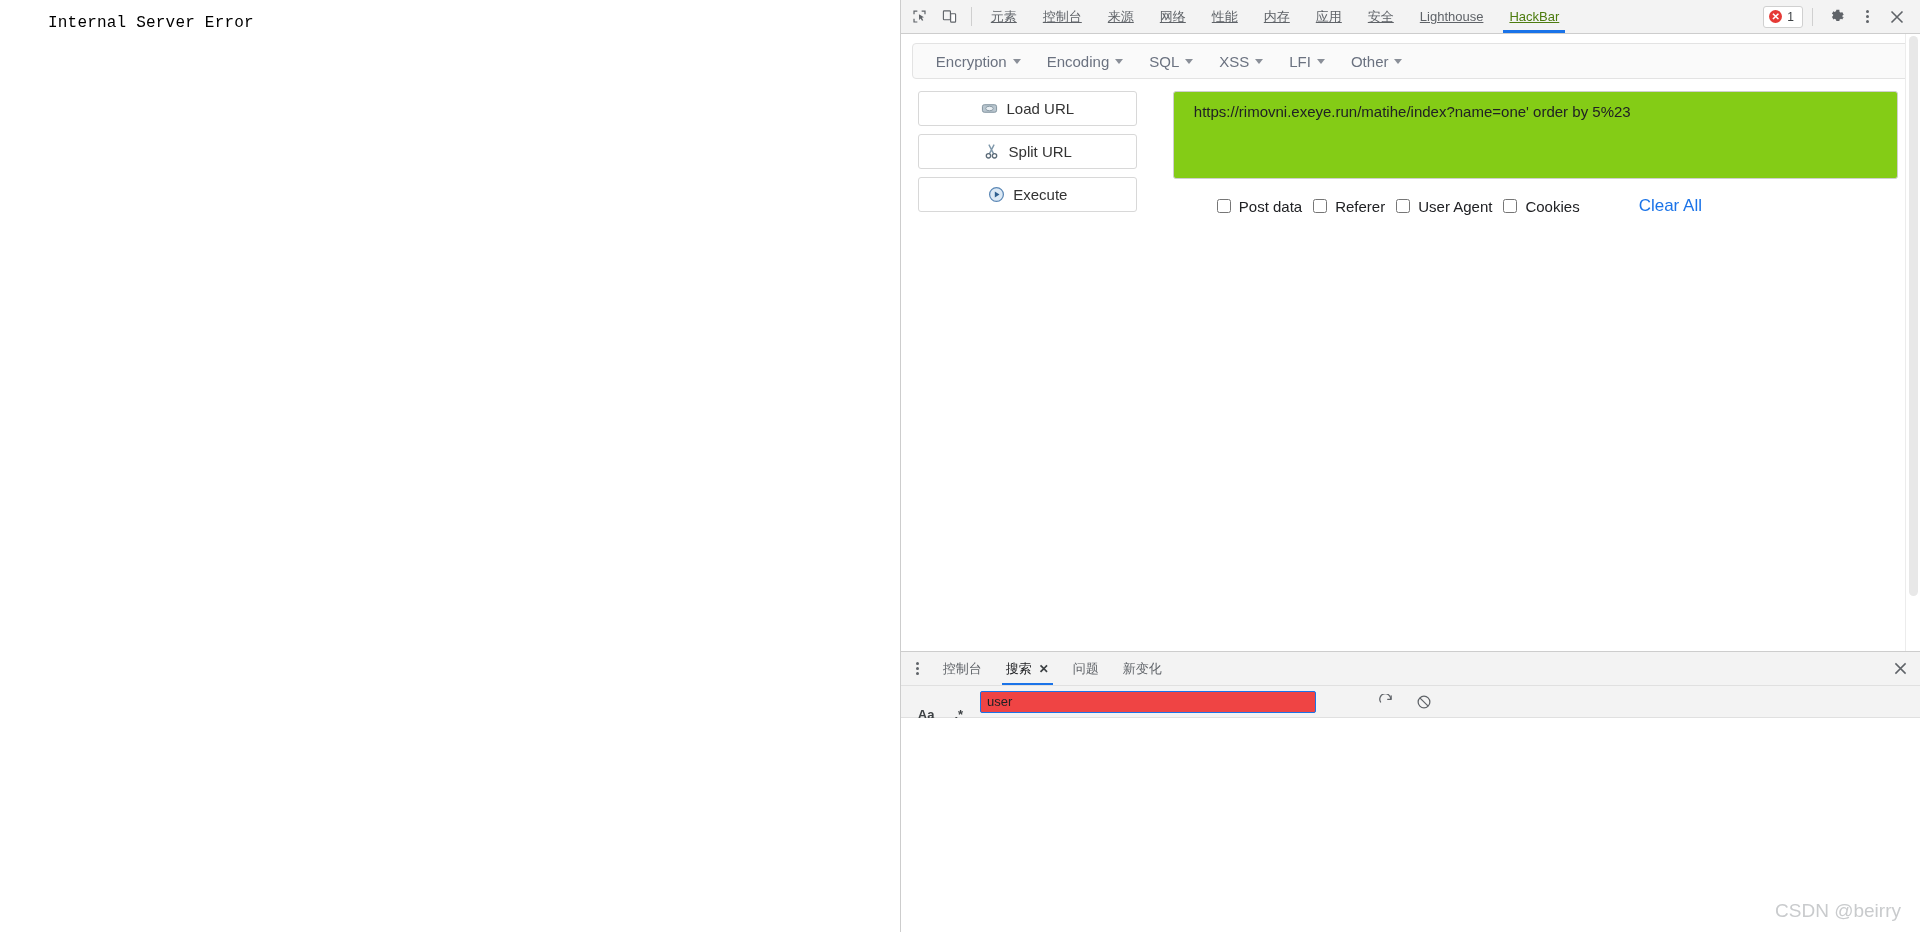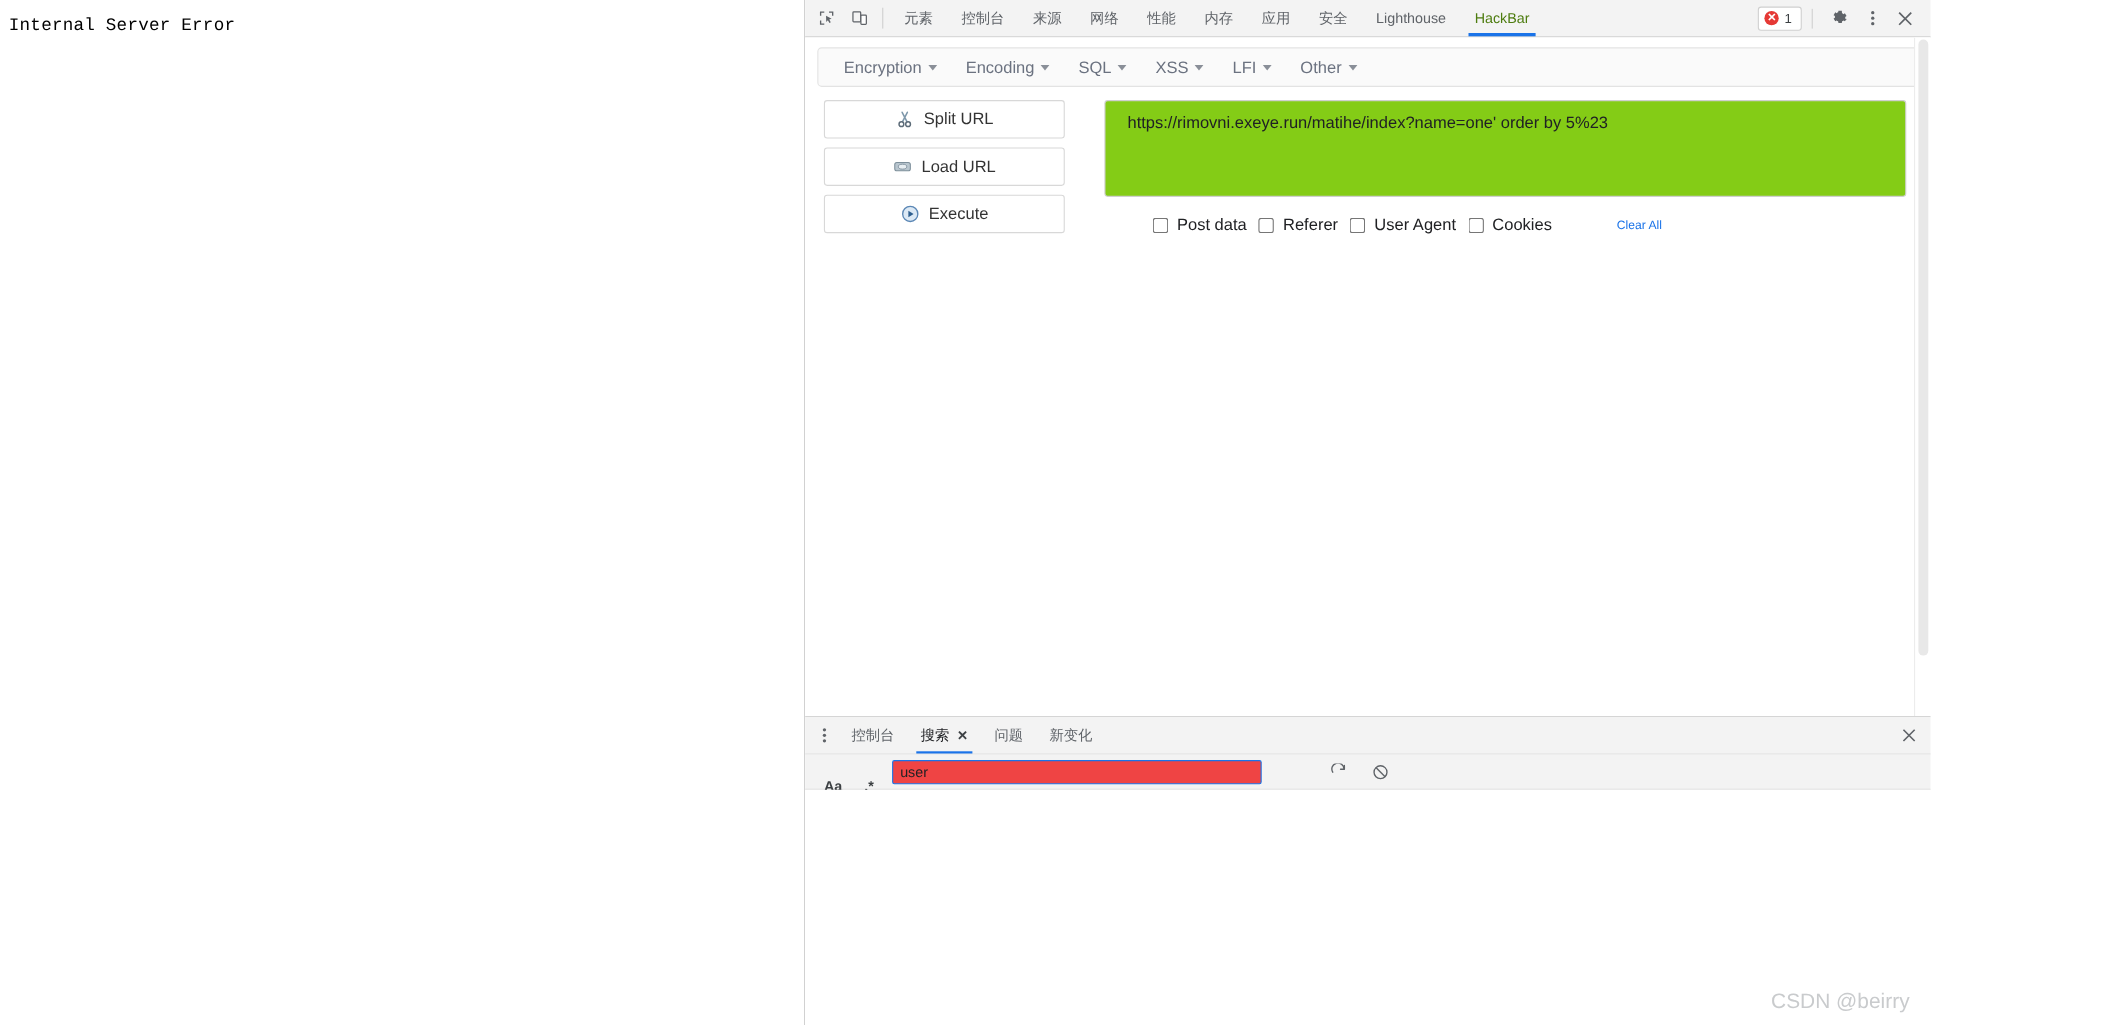--- a/index.html
+++ b/index.html
@@ -8,25 +8,26 @@
     width: 1920px; height: 932px;
     overflow: hidden;
     background: #ffffff;
     font-family: "Liberation Sans", sans-serif;
   }
 
   #root { position: relative; width: 1920px; height: 932px; display: flex; }
 
   
   #page-viewport {
-    width: 732px;
+    width: 864px;
     height: 932px;
     background: #ffffff;
     position: relative;
     border-right: 1px solid #cdcdcd;
+    margin-left: 40px;
   }
   #page-error-text {
     position: absolute;
     left: 8px;
     top: 14px;
     font-family: "Liberation Mono", "DejaVu Sans Mono", monospace;
     font-size: 16px;
     color: #000000;
     letter-spacing: 0.2px;
     white-space: nowrap;
@@ -64,20 +65,21 @@
   }
   .dt-tabs { display: flex; align-items: stretch; }
   .dt-tab {
     padding: 0 13px;
     display: flex; align-items: center;
     font-size: 13px;
     color: #5f6368;
     cursor: pointer;
     position: relative;
     white-space: nowrap;
+    text-decoration: underline;
   }
   .dt-tab.active { color: #4d7c0f; }
   .dt-tab.active::after {
     content: "";
     position: absolute;
     left: 7px; right: 7px; bottom: 0;
     height: 3px;
     background: #1a73e8;
   }
   .dt-tabbar-right {
@@ -187,21 +189,21 @@
     margin-right: 11px;
     white-space: nowrap;
   }
   .hb-check input {
     width: 14px; height: 14px;
     margin: 0;
     cursor: pointer;
   }
   #hb-clear-all {
     color: #1a73e8;
-    font-size: 11px;
+    font-size: 17px;
     cursor: pointer;
     margin-left: 38px;
     white-space: nowrap;
   }
 
   
   #hb-scrolltrack {
     position: absolute;
     top: 0; right: 0; bottom: 0;
     width: 15px;
@@ -415,35 +417,35 @@
             <span>Other</span>
             <span class="caret"></span>
           </div>
         </div>
 
       <div id="hackbar-body">
         <div id="hb-buttons">
             <div class="hb-btn">
               <span class="hb-btn-icon">
                 <svg width="17" height="17" viewBox="0 0 18 18">
+                  <rect x="1.5" y="5" width="15" height="8" rx="2" fill="#b9c6cf" stroke="#7d8f9b" stroke-width="1"></rect>
+                  <ellipse cx="9" cy="9" rx="4" ry="2.4" fill="#e8eef2" stroke="#7d8f9b" stroke-width="0.9"></ellipse>
+                </svg>
+              </span>
+              <span>Load URL</span>
+            </div>
+            <div class="hb-btn">
+              <span class="hb-btn-icon">
+                <svg width="17" height="17" viewBox="0 0 18 18">
                   <path d="M6.5 2.2L11 11M11.5 2.2L7 11" stroke="#7f98ab" stroke-width="1.5" fill="none" stroke-linecap="round"></path>
                   <circle cx="5.8" cy="13.6" r="2.3" fill="none" stroke="#5c6b78" stroke-width="1.4"></circle>
                   <circle cx="12.2" cy="13.6" r="2.3" fill="none" stroke="#5c6b78" stroke-width="1.4"></circle>
                 </svg>
               </span>
               <span>Split URL</span>
-            </div>
-            <div class="hb-btn">
-              <span class="hb-btn-icon">
-                <svg width="17" height="17" viewBox="0 0 18 18">
-                  <rect x="1.5" y="5" width="15" height="8" rx="2" fill="#b9c6cf" stroke="#7d8f9b" stroke-width="1"></rect>
-                  <ellipse cx="9" cy="9" rx="4" ry="2.4" fill="#e8eef2" stroke="#7d8f9b" stroke-width="0.9"></ellipse>
-                </svg>
-              </span>
-              <span>Load URL</span>
             </div>
             <div class="hb-btn">
               <span class="hb-btn-icon">
                 <svg width="17" height="17" viewBox="0 0 18 18">
                   <circle cx="9" cy="9" r="7.3" fill="#dce9f5" stroke="#5b87b5" stroke-width="1.3"></circle>
                   <path d="M7.2 5.8l5 3.2-5 3.2z" fill="#2f5f8f"></path>
                 </svg>
               </span>
               <span>Execute</span>
             </div>

